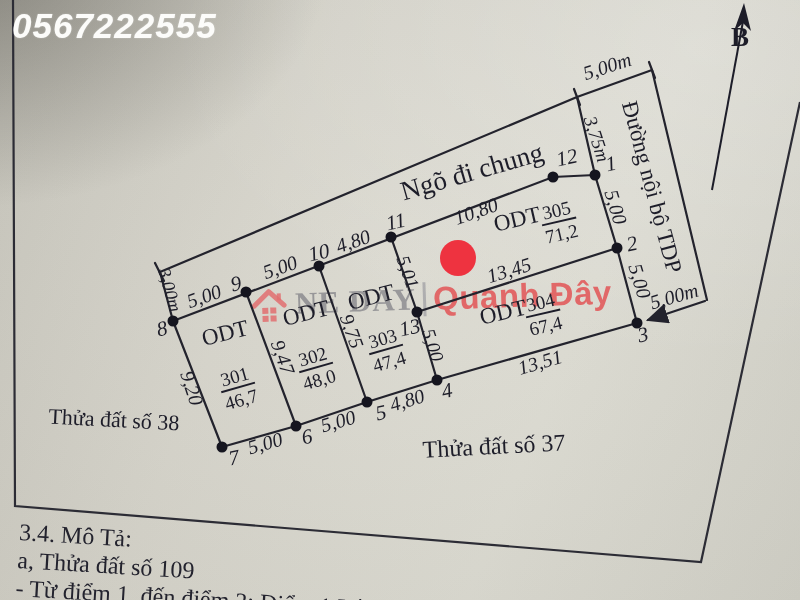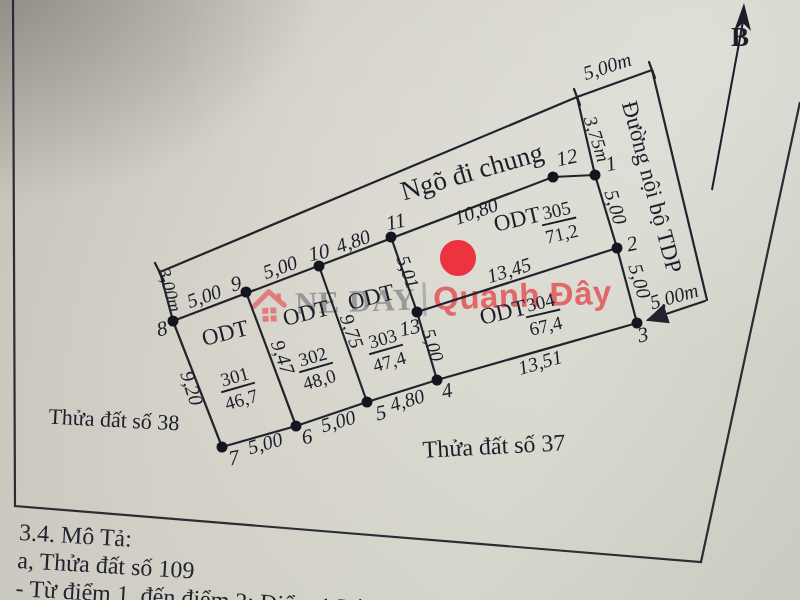--- a/index.html
+++ b/index.html
@@ -122,20 +122,21 @@
       <circle cx="246" cy="292" r="5.5"></circle>
         <circle cx="319" cy="266" r="5.5"></circle>
       <circle cx="391" cy="237" r="5.5"></circle>
         <circle cx="553" cy="177" r="5.5"></circle>
       <circle cx="417" cy="312" r="5.5"></circle>
     </g>
 
     <circle cx="458" cy="258" r="18" fill="#ee3340"></circle>
   </svg>
 
+  <div class="phone">0567222555</div>
 
   <div class="lbl northB">B</div>
 
   <div class="lbl" style="left:472px;top:172px;font-size:27px;--r:-16deg">Ngõ đi chung</div>
   <div class="lbl" style="left:652px;top:187px;font-size:23px;--r:75deg">Đường nội bộ TDP</div>
 
   <div class="lbl" style="left:114px;top:420px;font-size:22px;--r:3deg">Thửa đất số 38</div>
   <div class="lbl" style="left:494px;top:446px;font-size:24px;--r:-3deg">Thửa đất số 37</div>
 
   <div class="lbl" style="left:225px;top:333px;font-size:23px;--r:-14deg">ODT</div>

